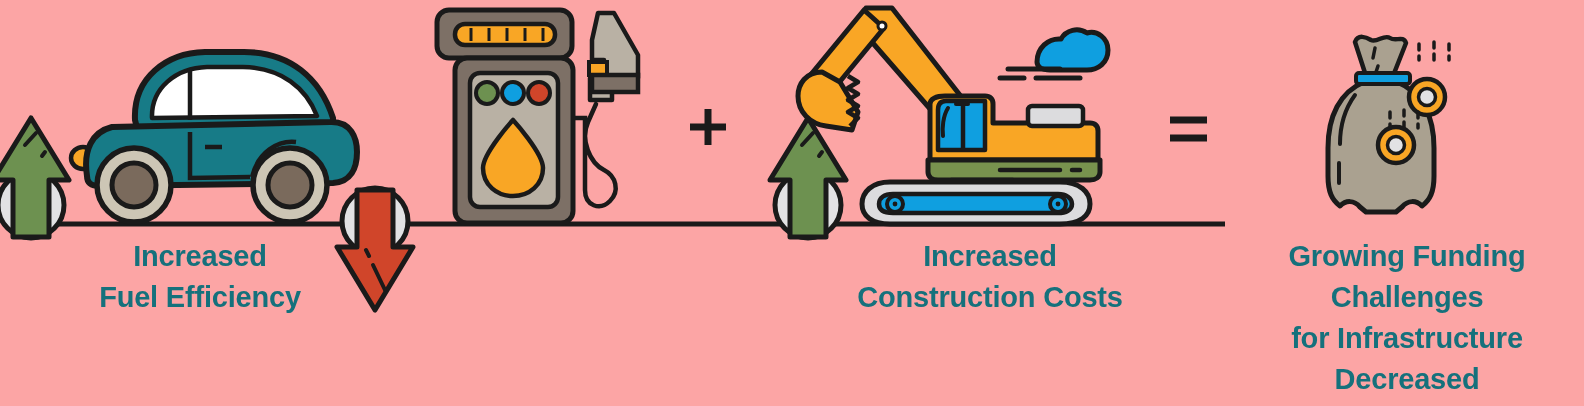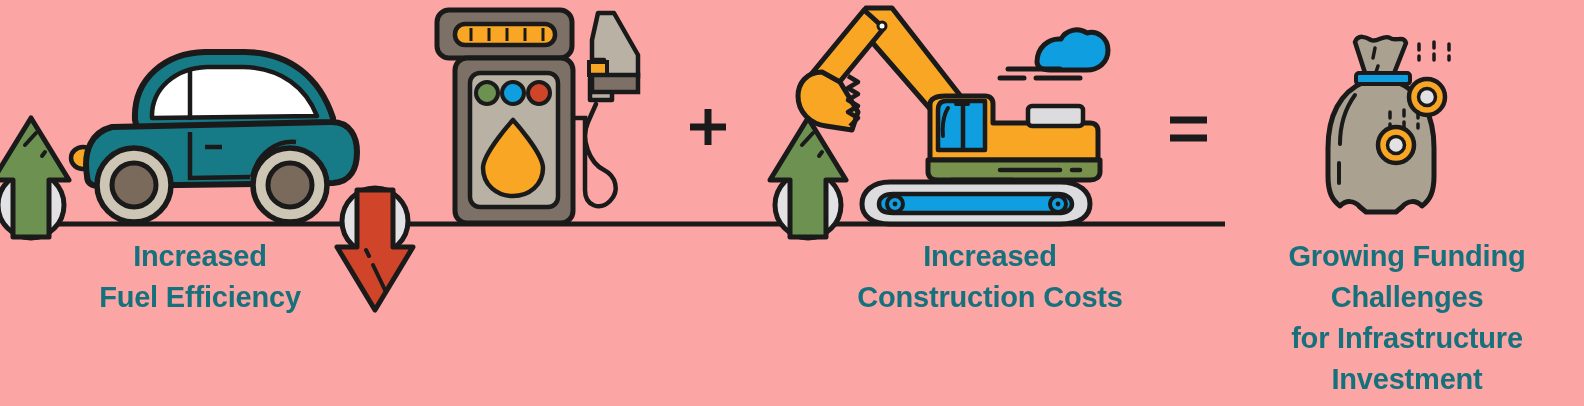--- a/index.html
+++ b/index.html
@@ -229,15 +229,15 @@
   <div class="label label-fuel">Increased
 Fuel Efficiency</div>
 
 
   <div class="label label-construction">Increased
 Construction Costs</div>
 
   <div class="label label-funding">Growing Funding
 Challenges
 for Infrastructure
-Investment</div>
+Decreased</div>
 
 </div>
 
 </body></html>

